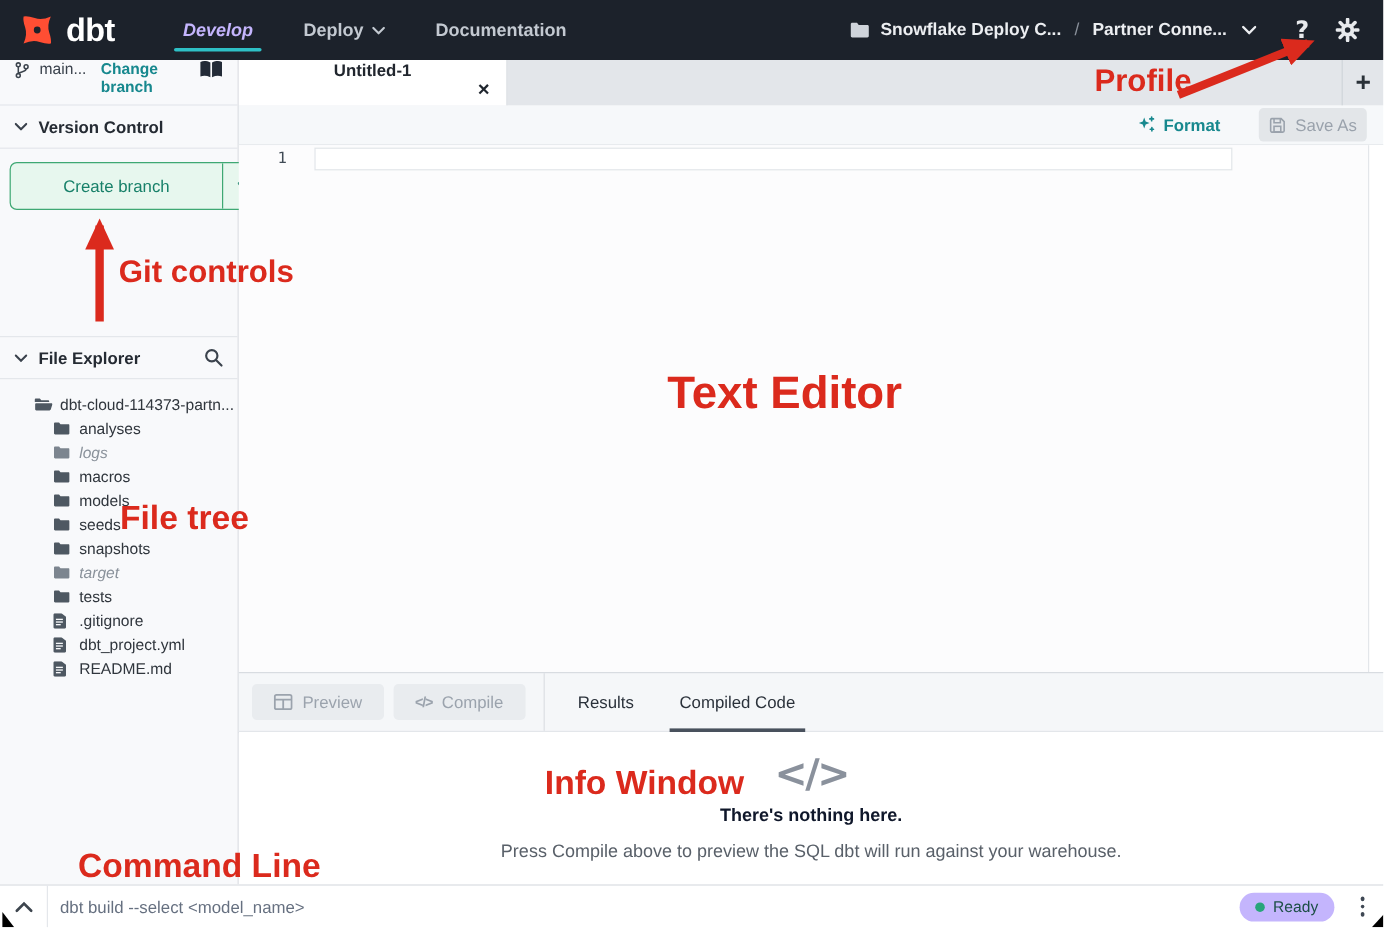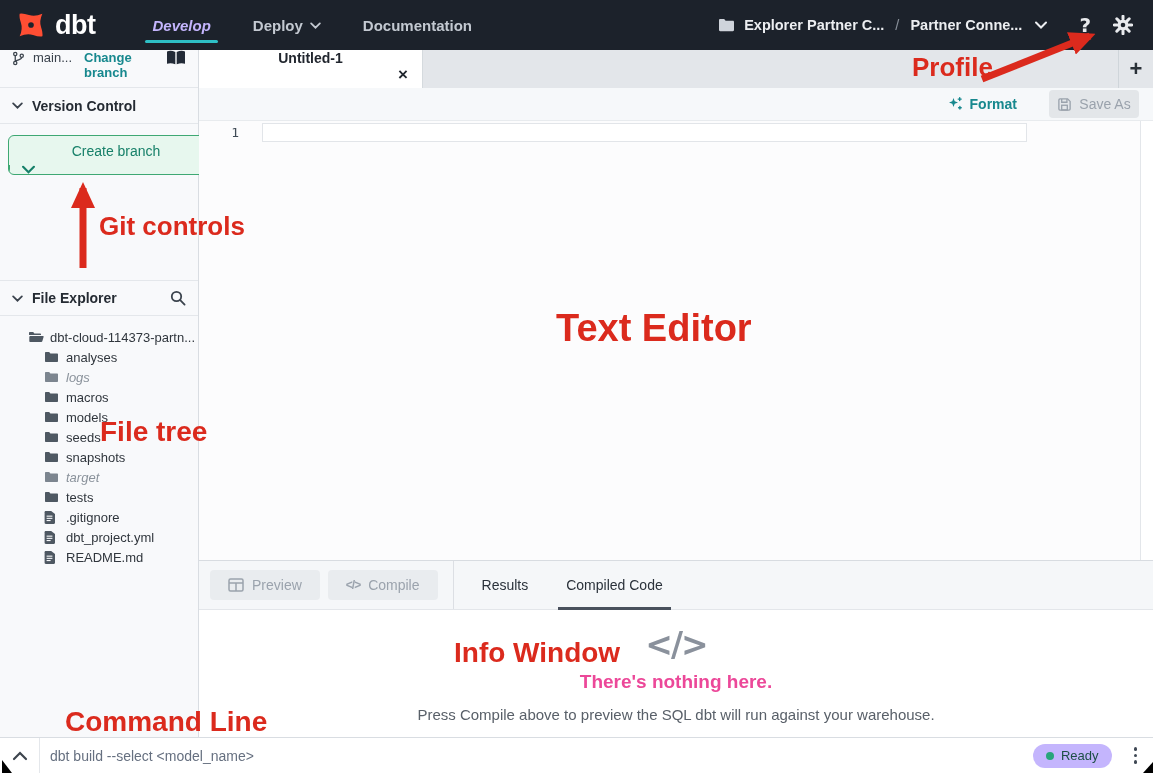--- a/index.html
+++ b/index.html
@@ -33,21 +33,21 @@
   .change-branch { color:#17888e; font-size:13px; font-weight:bold; margin-left:12px; cursor:pointer; }
   .book { margin-left:auto; cursor:pointer; display:flex; }
   .section-head { height:36px; display:flex; align-items:center; padding:0 12px;
                   border-bottom:1px solid #e4e7eb; cursor:pointer; }
   .section-head .title { color:#252b33; font-size:14px; font-weight:bold; margin-left:9px; }
   .section-head.fe { border-top:1px solid #e4e7eb; position:absolute; top:230px; left:0; right:0; }
   .search-ic { margin-left:auto; cursor:pointer; display:flex; }
 
   .create-branch { position:absolute; left:8px; top:85px; width:216px; height:40px;
                    border:1px solid #3ea873; border-radius:6px; background:#e7f7ee;
-                   display:flex; align-items:stretch; cursor:pointer; overflow:hidden;flex-direction:column; }
+                   display:flex; align-items:stretch; cursor:pointer; overflow:hidden; }
   .cb-main { flex:1; display:flex; align-items:center; justify-content:center;
              color:#178069; font-size:14px; }
   .cb-split { width:38px; border-left:1px solid #3ea873; display:flex; align-items:center; justify-content:center; }
 
   .tree { position:absolute; top:277px; left:0; right:0; }
   .tree-row { height:20px; display:flex; align-items:center; padding-left:28px; cursor:pointer; }
   .tree-row.lvl1 { padding-left:44px; }
   .tree-icon { width:16px; display:flex; justify-content:flex-start; }
   .tree-label { color:#30363d; font-size:13px; margin-left:6px; white-space:nowrap; }
   .tree-row.muted .tree-label { color:#8a929b; font-style:italic; }
@@ -93,21 +93,21 @@
   .panel-tab { position:relative; height:50px; display:flex; align-items:center; color:#2b323b;
                font-size:14px; cursor:pointer; padding:0 4px; }
   .panel-tab.results { margin-left:24px; }
   .panel-tab.compiled { margin-left:30px; }
   .panel-tab.active::after { content:""; position:absolute; left:-4px; right:-4px; bottom:0;
                              height:3px; background:#49515d; }
   .panel-body { position:absolute; left:199px; top:611px; right:0; height:126px; background:#fff;
                 display:flex; flex-direction:column; align-items:center; }
   .empty-glyph { color:#8a919c; font-weight:bold; font-size:33px; letter-spacing:-2px; margin-top:14px;
                  font-family:"DejaVu Sans", sans-serif; }
-  .empty-title { color:#ec4899; font-size:19px; font-weight:bold; margin-top:7px; }
+  .empty-title { color:#0f172a; font-size:15px; font-weight:bold; margin-top:7px; }
   .empty-sub { color:#596069; font-size:15px; margin-top:13px; }
 
   
   .cmdbar { position:absolute; left:0; top:737px; width:1153px; height:36px; background:#fff;
             border-top:1px solid #d9dde2; display:flex; align-items:center; }
   .cmd-toggle { width:40px; height:100%; display:flex; align-items:center; justify-content:center;
                 border-right:1px solid #e4e7eb; cursor:pointer; }
   .cmd-input { flex:1; border:none; outline:none; font-family:"Liberation Sans", sans-serif;
                font-size:14px; color:#30363d; padding-left:10px; background:transparent; }
   .cmd-input::placeholder { color:#667080; opacity:1; }
@@ -155,21 +155,21 @@
       </div>
       <div class="nav-item">
         <span>Documentation</span>
       </div>
     </div>
     <div class="nav-right">
       <div class="proj">
         <svg width="17" height="14" viewBox="0 0 17 14">
           <path d="M1 2.2C1 1.5 1.5 1 2.2 1h4l1.4 1.8h7.2c.7 0 1.2.5 1.2 1.2v8c0 .7-.5 1.2-1.2 1.2H2.2c-.7 0-1.2-.5-1.2-1.2z" fill="#cfd4db"></path>
         </svg>
-        <span>Explorer Partner C...</span>
+        <span>Snowflake Deploy C...</span>
         <span class="sep">/</span>
         <span>Partner Conne...</span>
         <svg width="12" height="8" viewBox="0 0 12 8" style="margin-left:4px">
           <path d="M1 1.5l5 5 5-5" stroke="#eceef1" stroke-width="2" fill="none" stroke-linecap="round"></path>
         </svg>
       </div>
       <span class="help-q">?</span>
       <span class="gear">
         <svg width="20" height="20" viewBox="0 0 20 20">
           <g stroke="#e8eaed" stroke-width="3" stroke-linecap="round">

